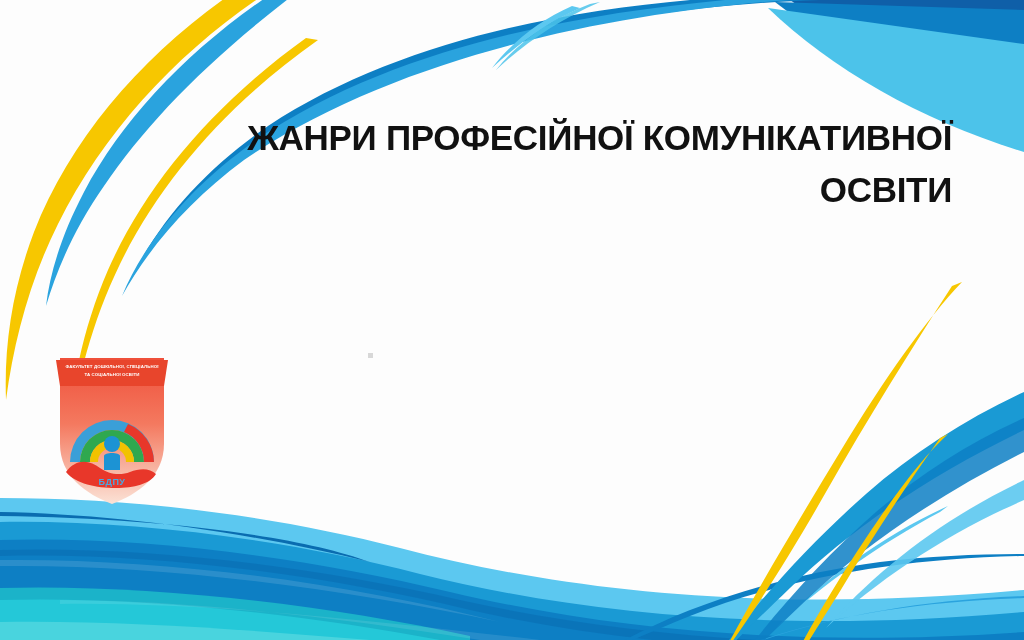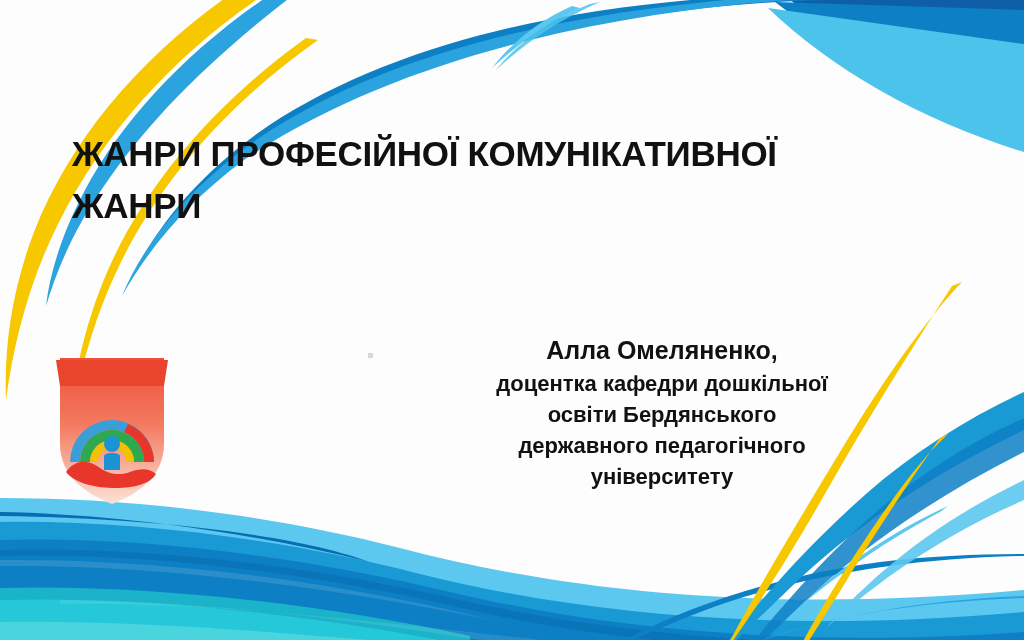--- a/index.html
+++ b/index.html
@@ -19,23 +19,23 @@
     position: absolute;
     left: 0;
     top: 0;
     width: 1024px;
     height: 640px;
     pointer-events: none;
   }
   #title-block {
     position: absolute;
     left: 72px;
-    top: 128px;
+    top: 112px;
     width: 880px;
-    text-align: left;
+    text-align: right;
     z-index: 5;
   }
   #title-block .tline {
     font-family: "Liberation Sans", sans-serif;
     font-weight: bold;
     font-size: 35px;
     line-height: 52px;
     letter-spacing: -0.3px;
     color: #111111;
     white-space: nowrap;
@@ -171,25 +171,23 @@
 
       <path d="M 24 120 C 34 106 48 108 58 116 C 66 122 78 124 88 120 C 98 116 108 116 114 122
                C 108 132 92 136 74 136 C 54 136 34 132 24 120 Z" fill="#e8372a"></path>
     </g>
   </svg>
 
   <div id="speck"></div>
 
   <div id="title-block">
     <div class="tline">ЖАНРИ ПРОФЕСІЙНОЇ КОМУНІКАТИВНОЇ</div>
-    <div class="tline">ЖАНРИ</div>
+    <div class="tline">ОСВІТИ</div>
   </div>
 
-  <div id="author-block">
-    <div class="aname">Алла Омеляненко,</div>
-    <div class="arole">доцентка кафедри дошкільної</div>
-    <div class="arole">освіти Бердянського</div>
-    <div class="arole">державного педагогічного</div>
-    <div class="arole">університету</div>
+
+  <div id="logo-wrap">
+    <div style="position:absolute;left:0;top:12px;width:140px;text-align:center;font-size:4.4px;font-weight:bold;color:#ffffff;letter-spacing:0.1px;">ФАКУЛЬТЕТ ДОШКІЛЬНОЇ, СПЕЦІАЛЬНОЇ</div>
+    <div style="position:absolute;left:0;top:20px;width:140px;text-align:center;font-size:4.4px;font-weight:bold;color:#ffffff;letter-spacing:0.1px;">ТА СОЦІАЛЬНОЇ ОСВІТИ</div>
+    <div style="position:absolute;left:0;top:125px;width:140px;text-align:center;font-size:9px;font-weight:bold;color:#4aa8e0;letter-spacing:0.5px;">БДПУ</div>
   </div>
-
 
 </div>
 
 </body></html>

